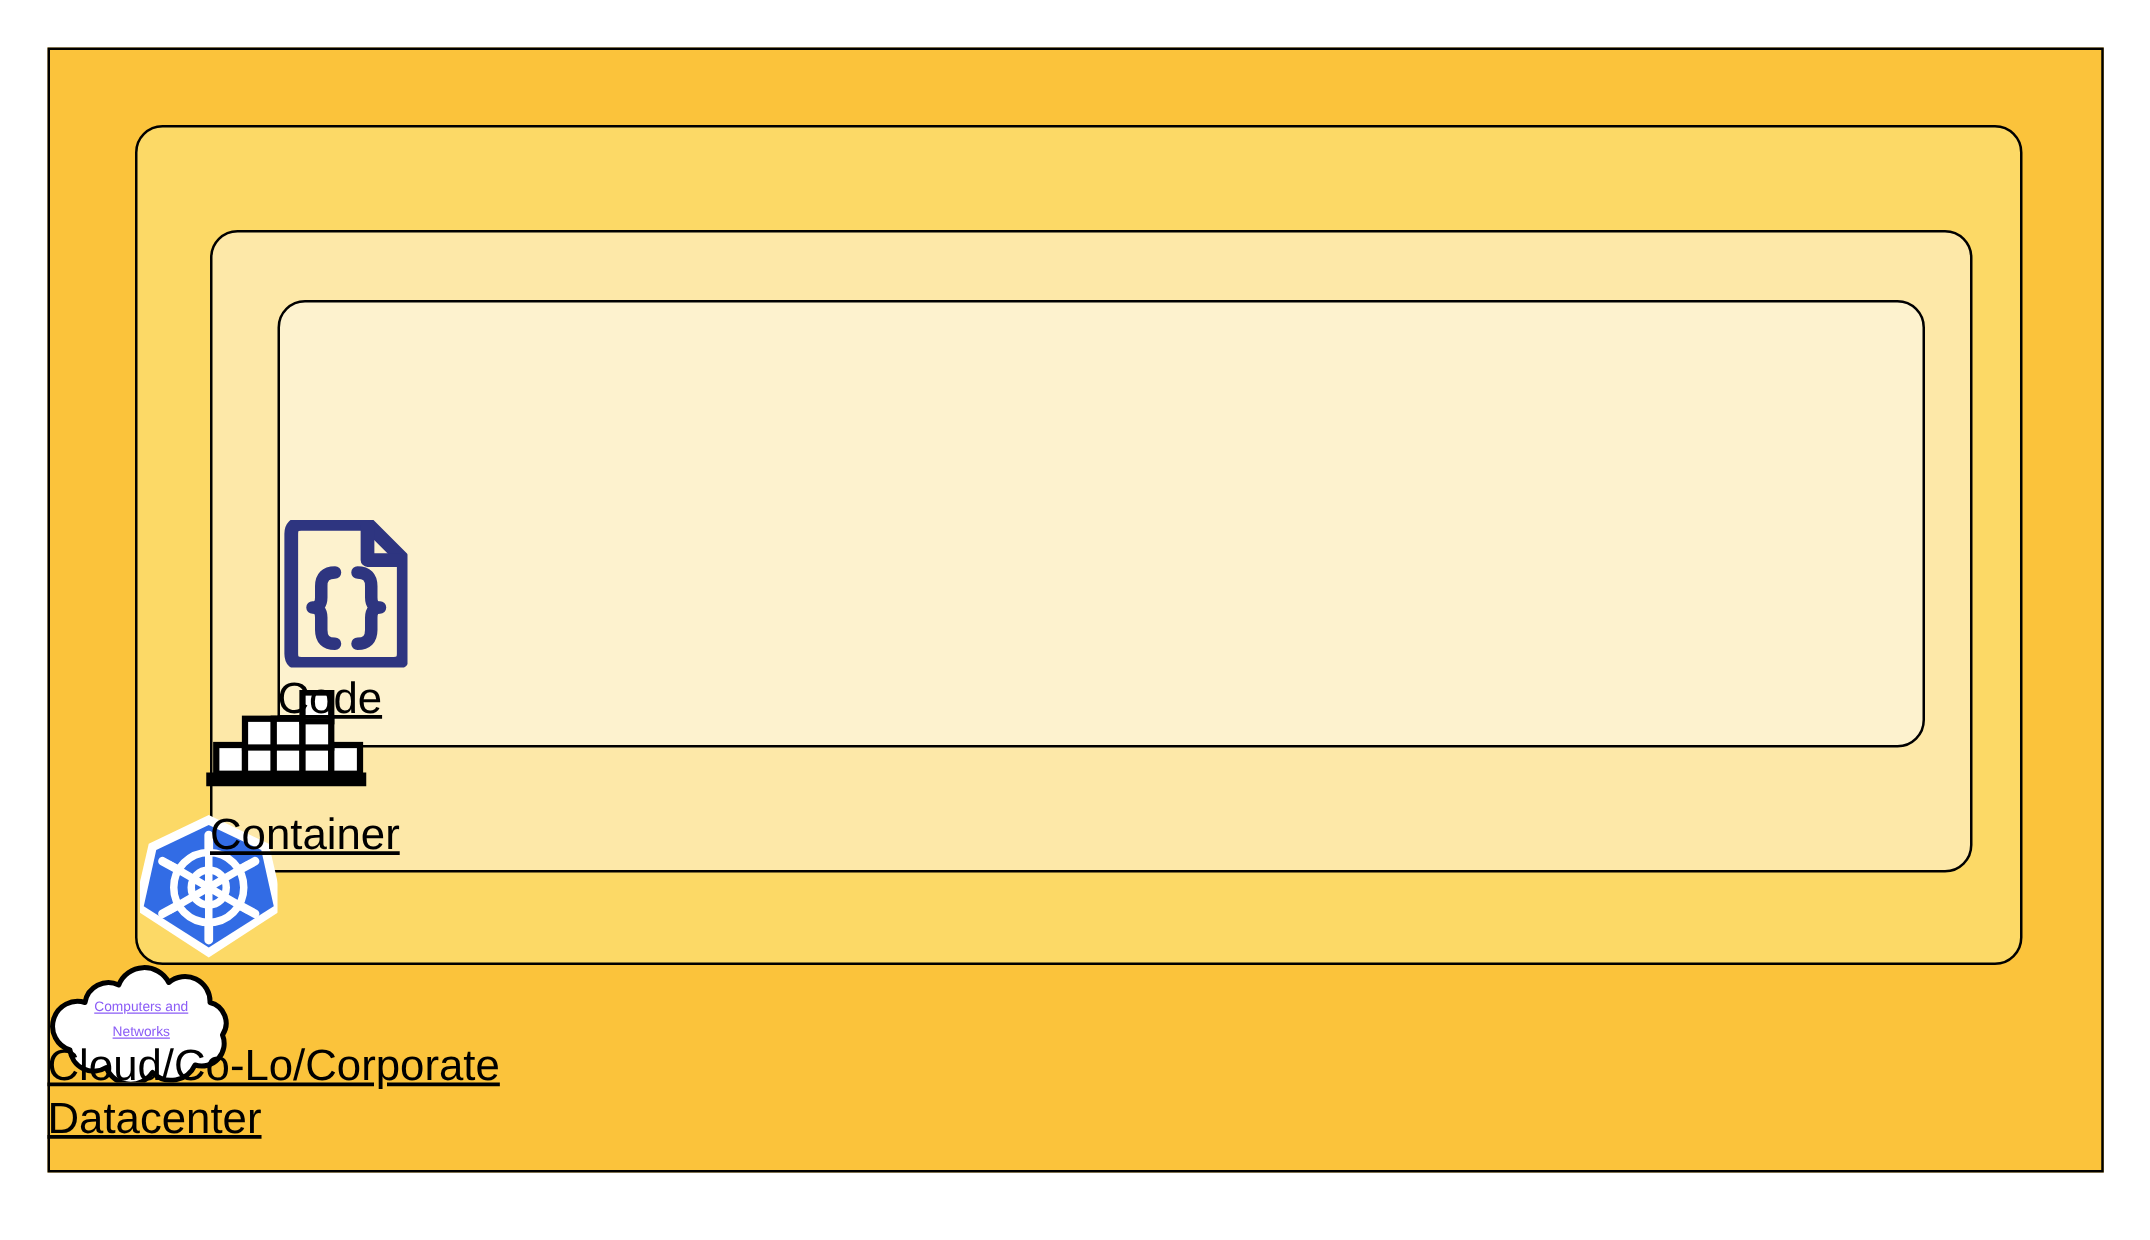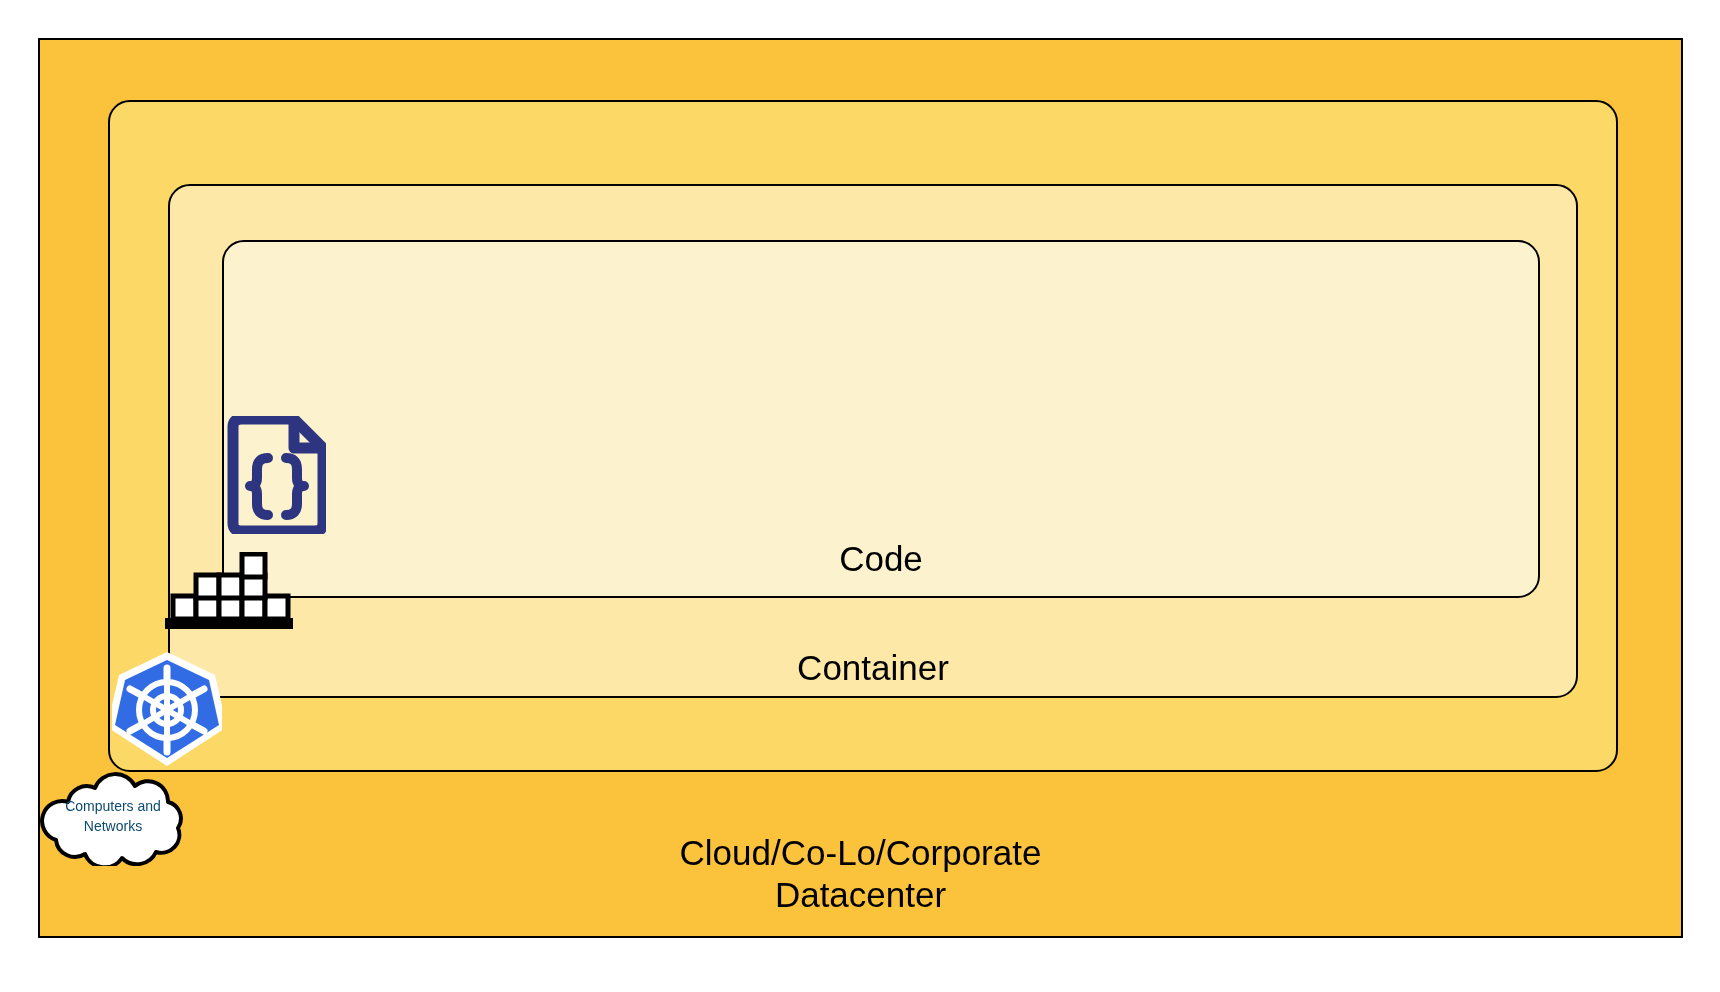--- a/index.html
+++ b/index.html
@@ -64,23 +64,23 @@
     background: #FDF2CE;
     border-radius: 22px;
   }
 
   
   .layer-label {
     position: absolute;
     color: #000000;
     font-size: 35px;
     line-height: 42px;
-    text-align: center;
     white-space: pre-line;
     letter-spacing: 0px;
+    text-decoration: underline;
   }
 
   .label-code      { left: 222px; top: 538px;  width: 1318px; }
   .label-container { left: 168px; top: 628px;  width: 1410px; margin-top: 19px; }
   .label-cluster   { left: 108px; top: 768px;  width: 1510px; }
   .label-datacenter{ left: 38px;  top: 832px;  width: 1645px; }
 
   
   .icon-code {
     position: absolute;
@@ -116,25 +116,26 @@
     width: 162px;
     height: 96px;
   }
   .cloud-wrap svg { display: block; }
   .cloud-text {
     position: absolute;
     left: 0;
     top: 26px;
     width: 162px;
     text-align: center;
-    font-size: 14px;
+    font-size: 11px;
     line-height: 20px;
-    color: #0c4a6e;
+    color: #8b5cf6;
     white-space: pre-line;
     pointer-events: none;
+    text-decoration: underline;
   }
 </style>
 </head>
 <body>
 
 <div id="stage">
 
   <div class="layer layer-datacenter"></div>
 
   <div class="layer layer-cluster"></div>

